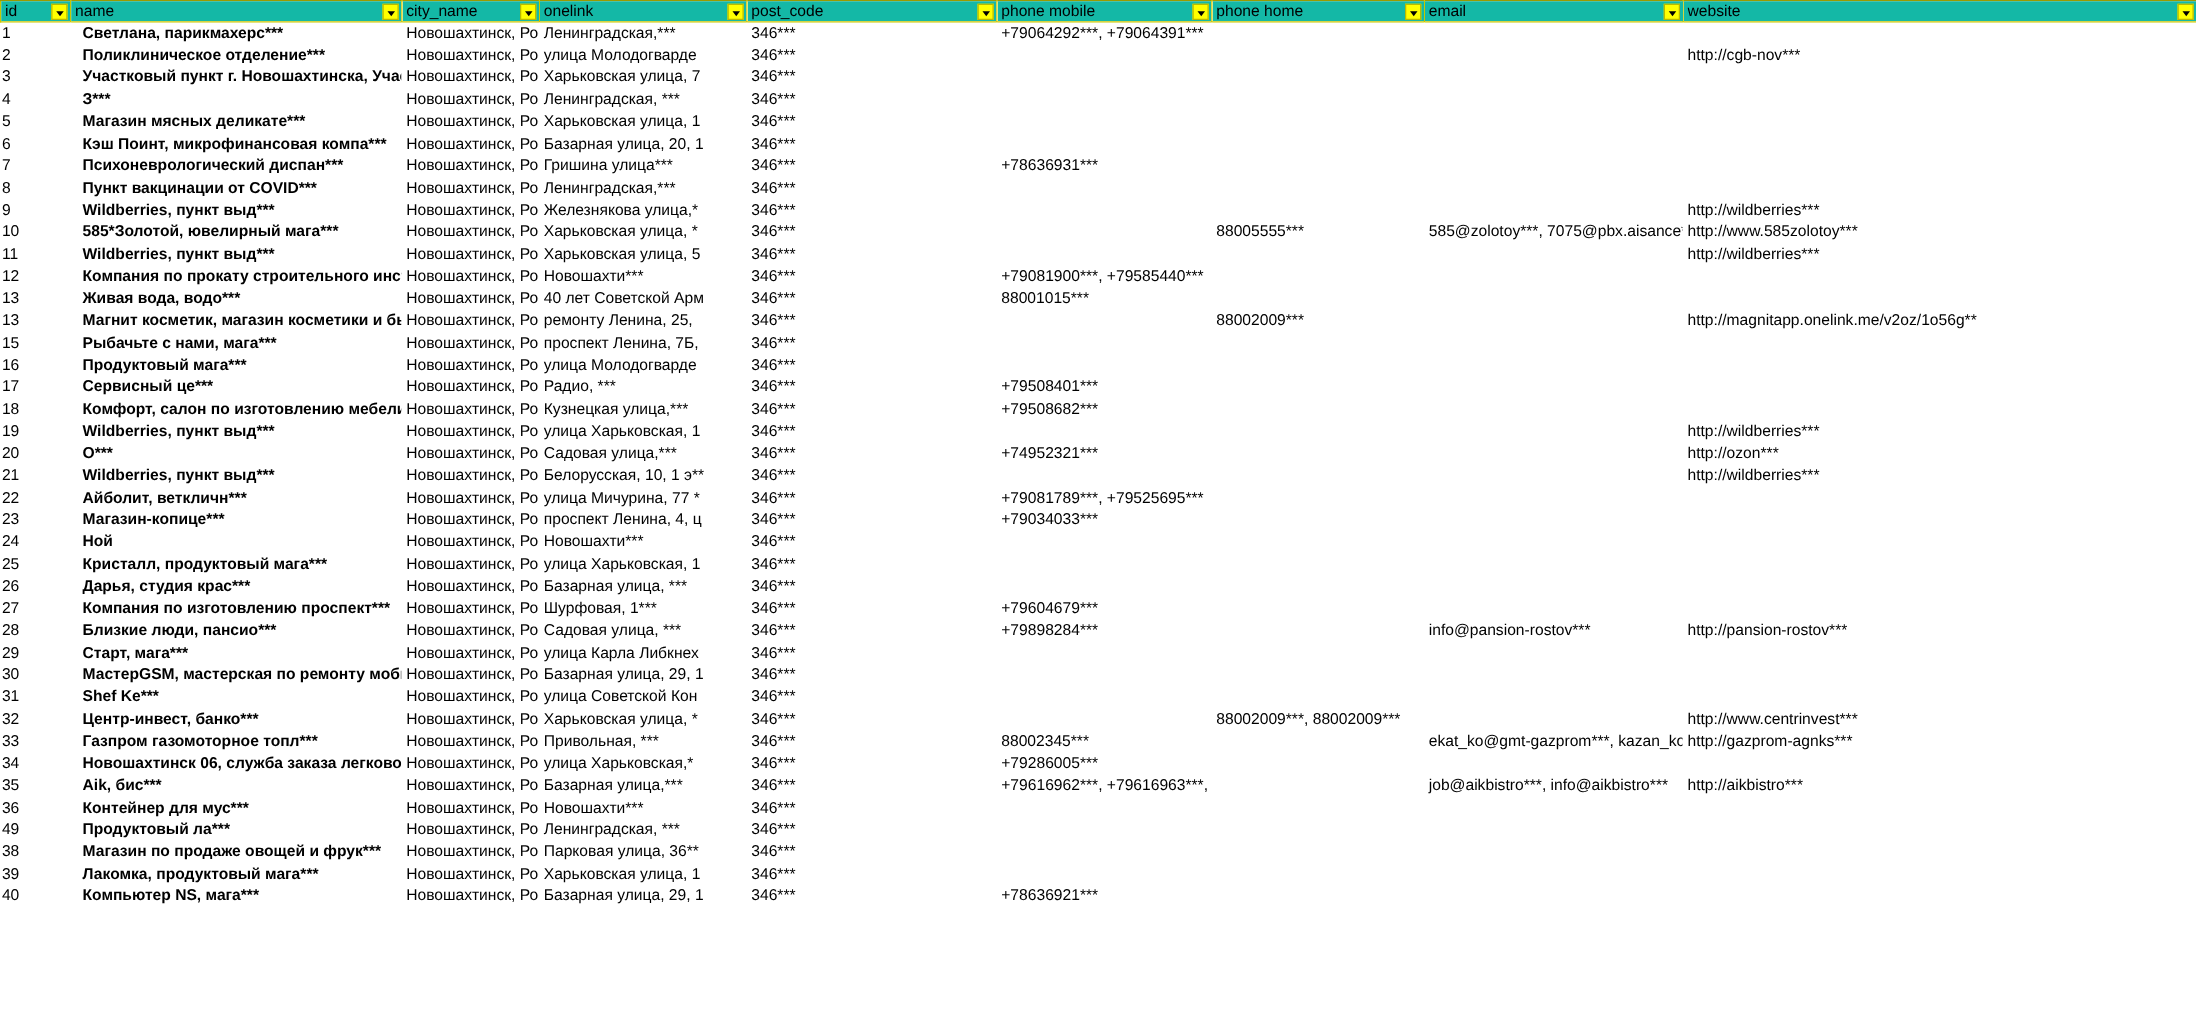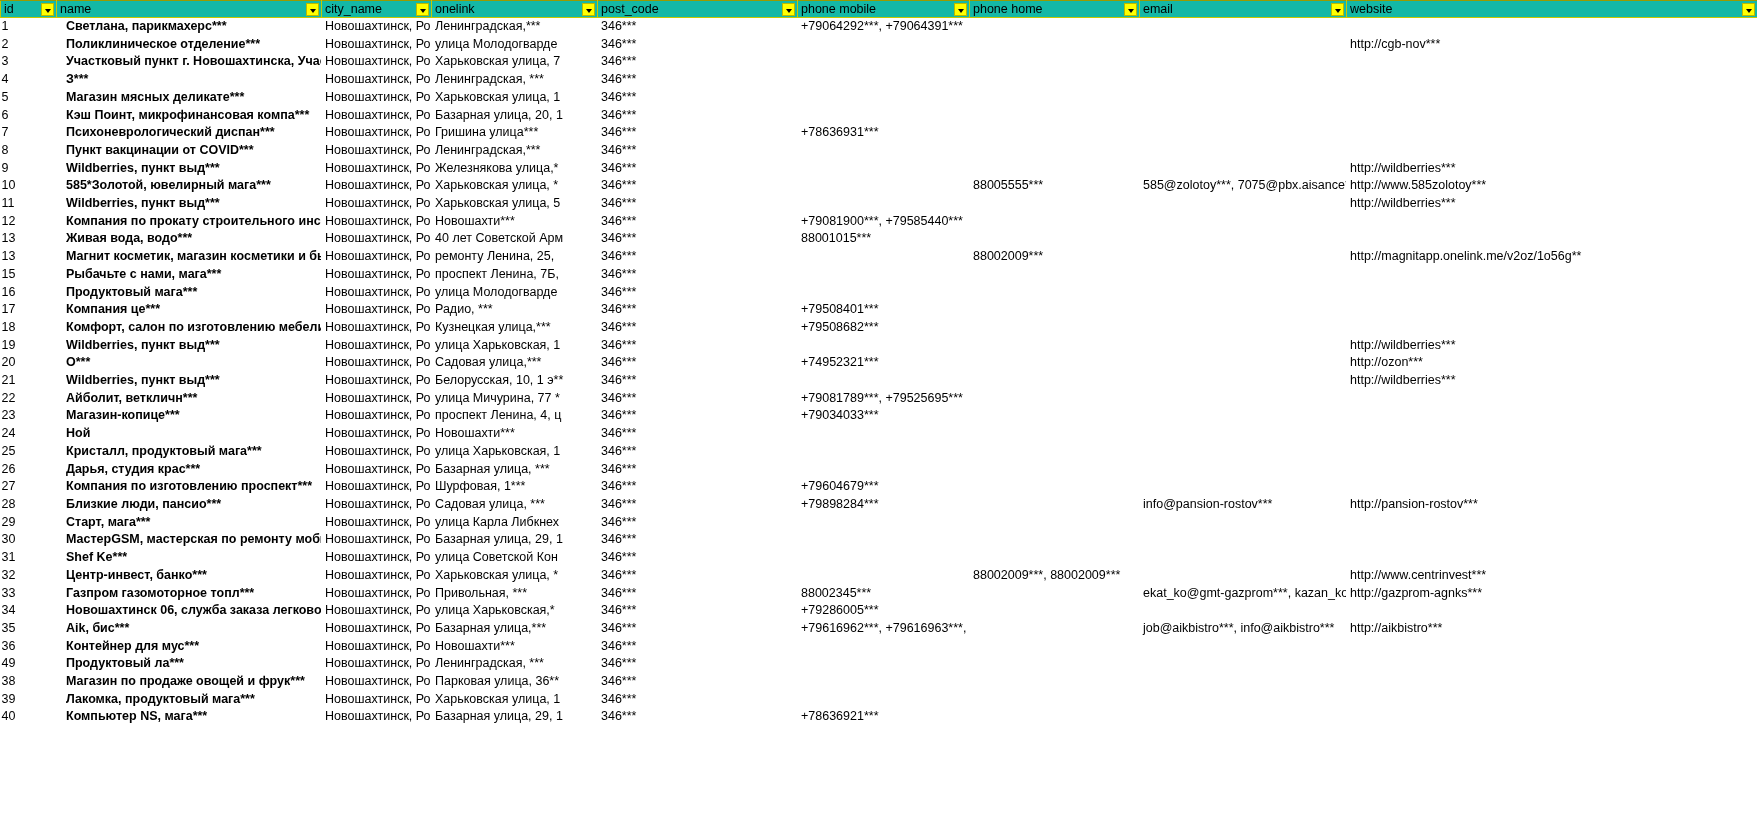--- a/index.html
+++ b/index.html
@@ -325,21 +325,21 @@
         <td class="clip col-city-name">Новошахтинск, Рос</td>
         <td class="clip col-address">улица Молодогварде</td>
         <td class="clip col-post-code">346***</td>
         <td class="clip col-phone-mobile"></td>
         <td class="clip col-phone-home"></td>
         <td class="clip col-email"></td>
         <td class="clip col-website"></td>
       </tr>
       <tr>
         <td class="clip col-id">17</td>
-        <td class="clip col-name">Компания це***</td>
+        <td class="clip col-name">Сервисный це***</td>
         <td class="clip col-city-name">Новошахтинск, Рос</td>
         <td class="clip col-address">Радио, ***</td>
         <td class="clip col-post-code">346***</td>
         <td class="clip col-phone-mobile">+79508401***</td>
         <td class="clip col-phone-home"></td>
         <td class="clip col-email"></td>
         <td class="clip col-website"></td>
       </tr>
       <tr>
         <td class="clip col-id">18</td>

